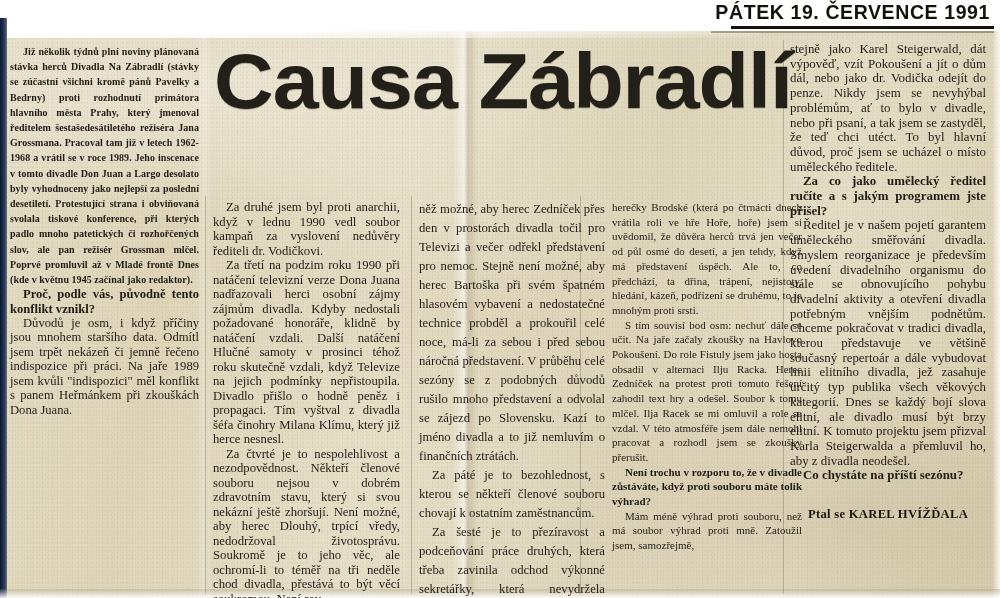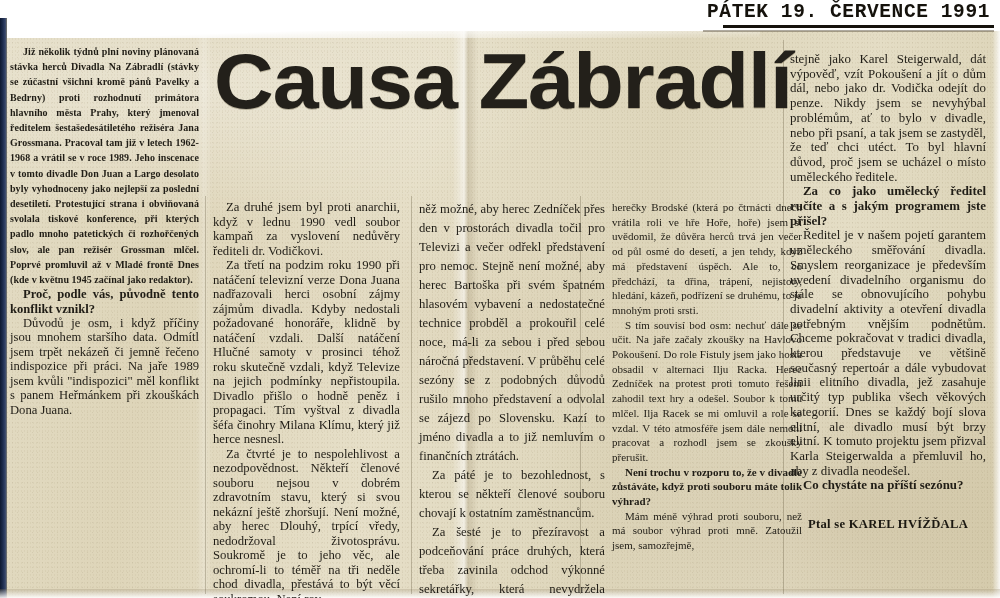--- a/index.html
+++ b/index.html
@@ -61,21 +61,21 @@
   #rightEdge{
     position:absolute;right:0;top:31px;width:8px;height:567px;
     background:linear-gradient(270deg,rgba(255,255,255,.85),rgba(214,201,170,0));
   }
 
   
   #dateblock{
     position:absolute;right:6px;top:1px;text-align:right;
   }
   #datetext{
-    font-family:Liberation Mono, monospace;
+    font-family:Liberation Sans, sans-serif;
     font-weight:700;font-size:19.5px;letter-spacing:.6px;
     color:#15120c;white-space:nowrap;
     padding:0 4px 2px 4px;
   }
   #daterule{
     height:3px;background:#15120c;margin-left:20px;
   }
   #daterule2{
     height:2px;background:#6d6552;margin-left:0;margin-top:2px;opacity:.55;
   }
@@ -112,21 +112,21 @@
 
   
   #col1{left:10px;top:44px;width:189px;font-size:13.4px;line-height:15.0px;}
   #col1 .lead{font-weight:700;font-size:10px;line-height:15.2px;letter-spacing:.05px;}
   #col1 .q{font-weight:700;}
   #col1 .body{font-size:12.6px;line-height:14.4px;}
 
   #col2{left:213px;top:200px;width:187px;font-size:12.7px;line-height:14.5px;}
   #col3{left:419px;top:200px;width:186px;font-size:12.7px;line-height:19px;}
   #col4{left:612px;top:200px;width:190px;font-size:11px;line-height:14.7px;}
-  #col5{left:790px;top:52px;width:196px;font-size:12.9px;line-height:14.7px;}
+  #col5{left:790px;top:42px;width:196px;font-size:12.9px;line-height:14.7px;}
 
   .q{font-weight:700;}
 
   
   .vrule{position:absolute;width:1px;background:rgba(90,78,52,.30);}
 
   
   #byline{
     margin-top:24px;text-align:center;
     font-family:Liberation Serif, serif;

